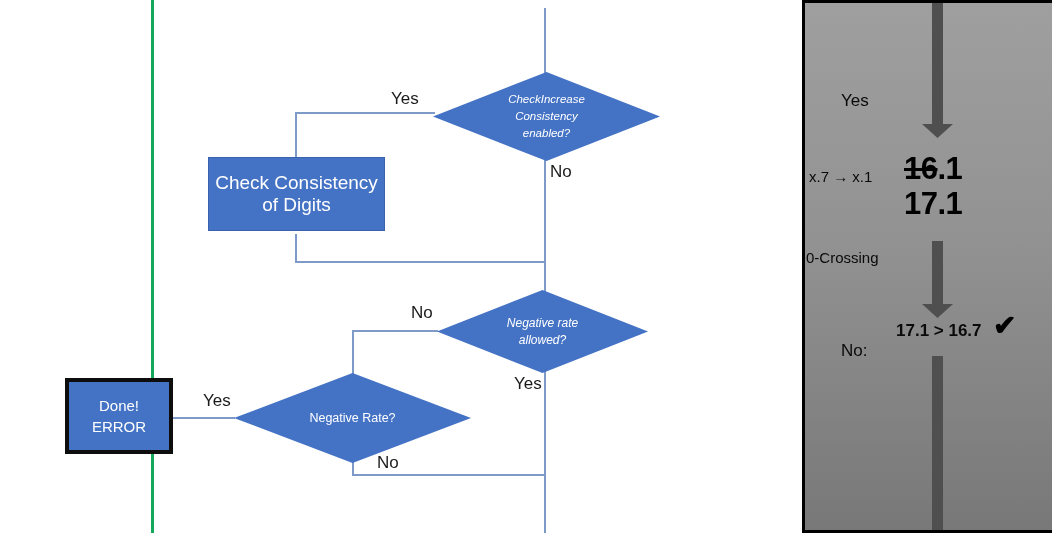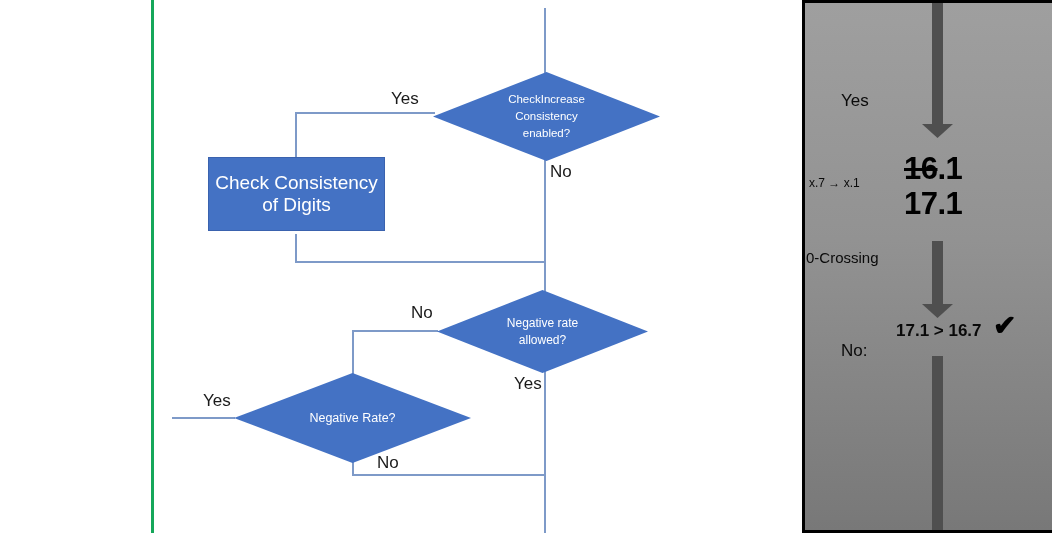--- a/index.html
+++ b/index.html
@@ -18,21 +18,21 @@
   .h-line { height:1.5px; }
   .v-line { width:1.5px; }
   
   .diamond {
     position:absolute;
     background:#4472c4;
     clip-path:polygon(50% 0, 100% 50%, 50% 100%, 0 50%);
     display:flex; align-items:center; justify-content:center;
     text-align:center; color:#fff;
   }
-  .diamond .dline { display:block; }
+  .diamond .dline { display:block;font-style:italic; }
   .d1 { left:433px; top:72px; width:227px; height:89px; font-size:11.5px; line-height:17px; }
   .d2 { left:437px; top:290px; width:211px; height:83px; font-size:12px; line-height:17px; }
   .d3 { left:234px; top:373px; width:237px; height:90px; font-size:12.5px; }
   .proc-box {
     position:absolute; left:208px; top:157px; width:177px; height:74px;
     background:#4472c4; border:1px solid #3a62ae;
     display:flex; flex-direction:column; align-items:center; justify-content:center;
     color:#fff; font-size:19px; line-height:22px; 
   }
   .done-box {
@@ -56,21 +56,21 @@
     position:absolute; left:117px; width:31px; height:14px; background:#4f4f4f;
     clip-path:polygon(0 0, 100% 0, 50% 100%);
   }
   .shaft1 { top:0; height:122px; }
   .head1 { top:121px; }
   .shaft2 { top:238px; height:64px; }
   .head2 { top:301px; }
   .shaft3 { top:353px; height:174px; }
   .panel-text { position:absolute; color:#0a0a0a; }
   .p-yes { left:36px; top:88px; font-size:17px; }
-  .p-note1 { left:4px; top:173px; font-size:12px; }
+  .p-note1 { left:4px; top:165px; font-size:15px; }
   .p-note2 { left:1px; top:202px; font-size:15px;margin-top:44px; }
   .p-big { left:99px; font-weight:bold; font-size:31px; letter-spacing:-0.5px; color:#000; }
   .p-old { top:148px; }
   .p-old s { text-decoration:line-through; text-decoration-thickness:3px; }
   .p-new { top:183px; }
   .p-result-label { left:36px; top:318px; font-size:17px;margin-top:20px; }
   .p-result-cmp { left:91px; top:318px; font-size:17px;font-weight:bold; }
   .p-check { left:188px; top:306px; font-size:28px; font-weight:bold; color:#000; }
 </style>
 </head>
@@ -108,20 +108,24 @@
     <div>
       <span class="dline">Negative rate</span>
       <span class="dline">allowed?</span>
     </div>
   </div>
 
   <div class="diamond d3">
     <span>Negative Rate?</span>
   </div>
 
+  <div class="done-box">
+    <span>Done!</span>
+    <span>ERROR</span>
+  </div>
 
   <div class="edge-label" style="left:391px; top:89px;">Yes</div>
   <div class="edge-label" style="left:550px; top:162px;">No</div>
   <div class="edge-label" style="left:411px; top:303px;">No</div>
   <div class="edge-label" style="left:514px; top:374px;">Yes</div>
   <div class="edge-label" style="left:203px; top:391px;">Yes</div>
   <div class="edge-label" style="left:377px; top:453px;">No</div>
 
   <div class="side-panel">
     <div class="arrow-shaft shaft1"></div>

